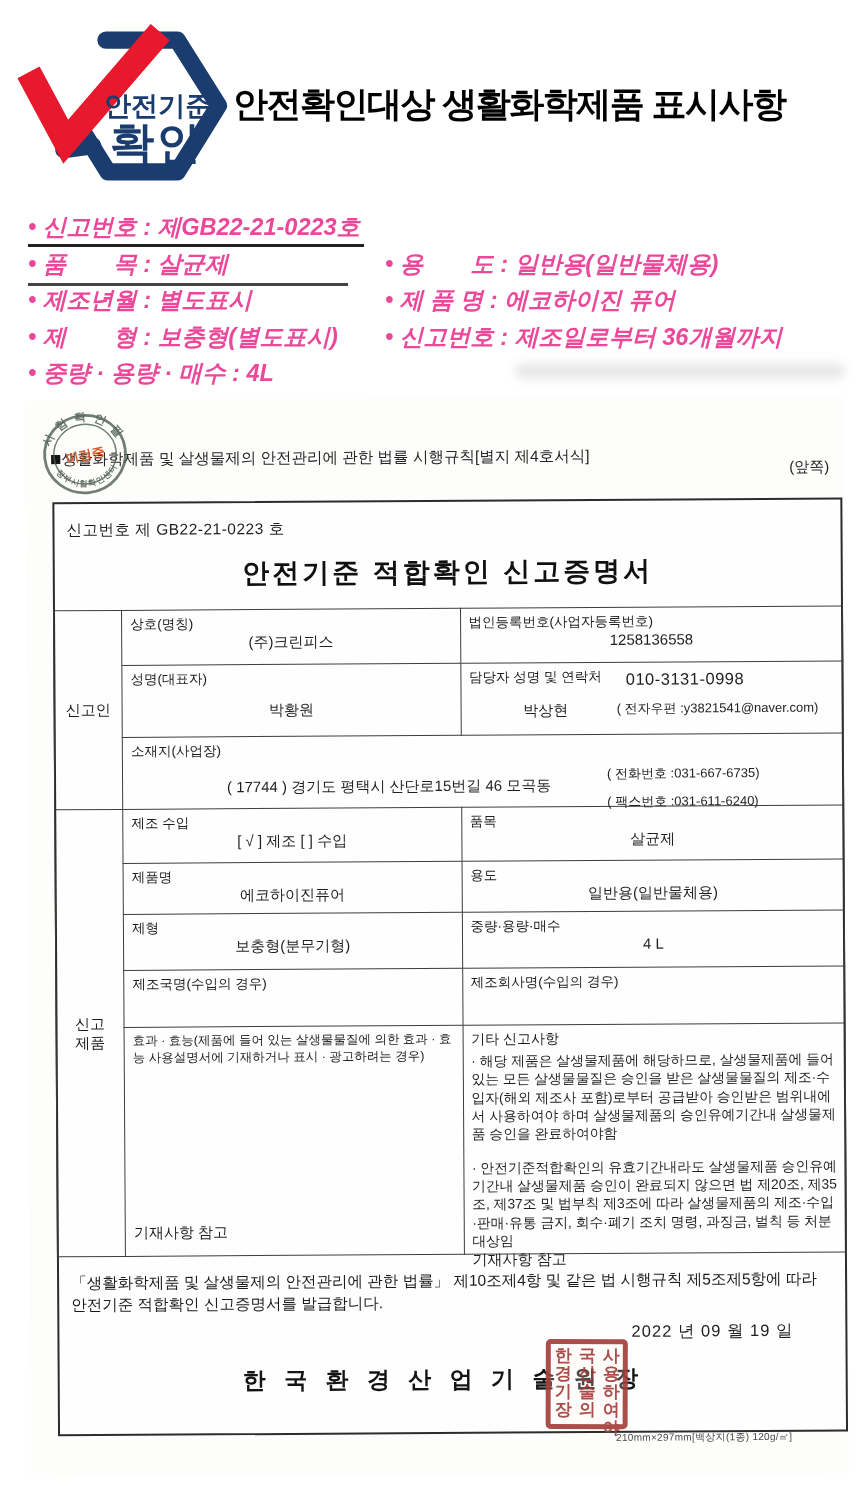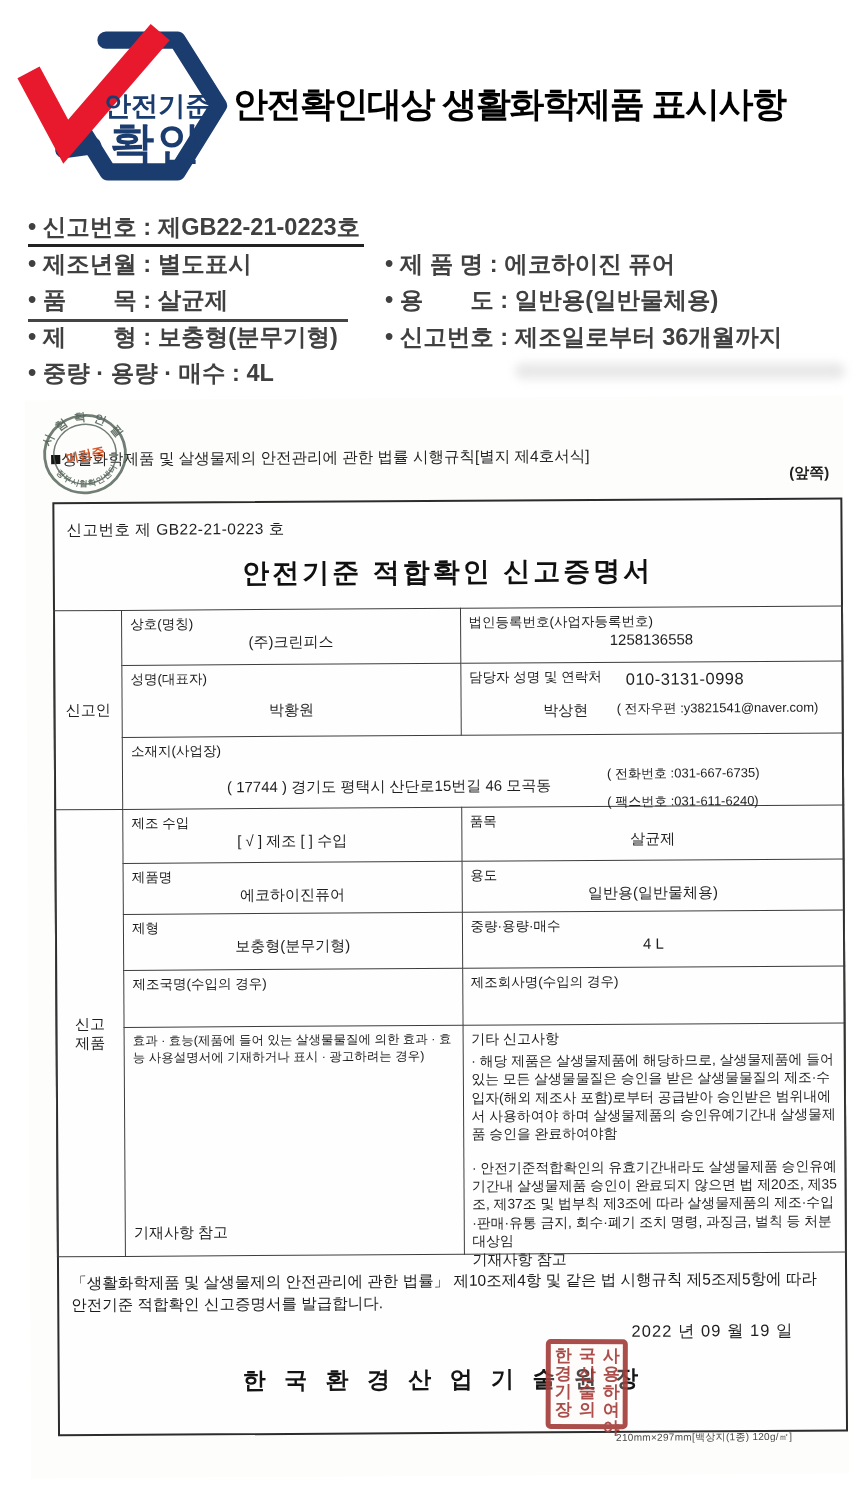--- a/index.html
+++ b/index.html
@@ -6,54 +6,54 @@
   html,body{margin:0;padding:0;background:#fff;}
   .canvas{position:relative;width:860px;height:1486px;background:#ffffff;overflow:hidden;
           font-family:"Liberation Sans","DejaVu Sans",sans-serif;color:#111;}
 
   
   .logo{position:absolute;left:8px;top:10px;width:222px;height:186px;}
   .main-title{position:absolute;left:233px;top:81px;font-size:35px;font-weight:800;
               letter-spacing:-1.5px;color:#000;white-space:nowrap;}
 
   
-  .info-list{position:absolute;left:28px;top:211px;width:818px;font-size:23.5px;font-weight:700;color:#404040;}
+  .info-list{position:absolute;left:28px;top:211px;width:818px;font-size:23.5px;font-weight:700;color:#ec4899;font-style:italic;}
   .info-row{display:flex;align-items:flex-start;height:36.5px;}
   .info-left{width:357px;flex:0 0 357px;}
   .info-item{display:inline-block;white-space:nowrap;}
   .u1{border-bottom:3px solid #222;padding-bottom:1px;padding-right:4px;}
   .u2{border-bottom:3px solid #444;padding-bottom:3px;width:320px;}
 
   
   .smudge{position:absolute;left:515px;top:363px;width:330px;height:16px;background:rgba(150,150,150,.22);
           border-radius:8px;filter:blur(5px);}
   .scan{position:absolute;left:28px;top:398px;width:818px;height:1078px;background:#fdfdfc;
         transform:rotate(-0.35deg);color:#1f1f1f;}
   .form-line{position:absolute;left:25px;top:48px;font-size:15.5px;color:#242424;white-space:nowrap;}
   .sq-ch{font-size:19px;vertical-align:-1px;color:#151515;}
-  .front{position:absolute;right:14px;top:68px;font-size:15px;font-weight:bold;}
+  .front{position:absolute;right:14px;top:62px;font-size:15px;}
 
   .doc-box{position:absolute;left:27px;top:102px;width:786px;height:930px;border:2px solid #2c2c2c;background:#fefefe;}
   .report-no{position:absolute;left:12px;top:16px;font-size:15.5px;letter-spacing:.5px;}
   .doc-title{position:absolute;top:52px;left:0;width:100%;text-align:center;font-size:27px;
              font-weight:700;letter-spacing:3px;color:#101010;}
 
   table.cert{position:absolute;top:106px;left:-2px;width:790px;border-collapse:collapse;table-layout:fixed;}
   table.cert td{border:1.4px solid #3d3d3d;padding:0;vertical-align:top;font-size:15px;}
   .group-cell{vertical-align:middle !important;text-align:center;font-size:16px;white-space:pre-line;line-height:1.3;}
   .cell{box-sizing:border-box;display:flex;flex-direction:column;padding:5px 8px;}
   .lab{font-size:13.5px;text-align:left;color:#1c1c1c;}
   .val{font-size:15px;text-align:center;margin-top:auto;padding-bottom:11px;}
   .ch1{height:54px;} .ch2{height:71px;} .ch3{height:71px;} .ch4{height:53px;}
   .ch5{height:50px;} .ch6{height:55px;} .ch7{height:56px;} .ch8{height:228px;}
 
   .c-top{display:flex;align-items:flex-start;}
   .c-phone{font-size:16.5px;margin-left:24px;letter-spacing:.5px;margin-top:2px;}
   .c-bot{display:flex;justify-content:space-between;margin-top:12px;}
-  .c-person{margin-left:74px;font-size:15px;}
+  .c-person{margin-left:54px;font-size:15px;}
   .c-email{width:218px;font-size:13px;word-break:break-all;line-height:1.3;text-align:left;}
 
   .a-body{display:flex;margin-top:4px;}
   .a-val{flex:1;text-align:center;font-size:15px;padding-top:14px;padding-left:40px;}
   .a-contacts{width:228px;font-size:13px;display:flex;flex-direction:column;gap:10px;padding-top:3px;text-align:left;}
 
   .eff-lab{font-size:12.5px;line-height:1.32;}
   .note{margin-top:auto;padding-bottom:8px;font-size:15px;text-align:left;}
   .etc-lab{font-size:14px;}
   .etc-p{margin:4px 0 0 0;font-size:13.8px;line-height:1.33;text-align:left;}
@@ -83,29 +83,29 @@
     <text x="147" y="147" text-anchor="middle" font-size="44" font-weight="800" letter-spacing="2" fill="#1b3c6e">확인</text>
   </svg>
 
   <div class="main-title">안전확인대상 생활화학제품 표시사항</div>
 
   <div class="info-list">
     <div class="info-row">
       <div class="info-left"><span class="info-item u1">• 신고번호 : 제GB22-21-0223호</span></div>
     </div>
     <div class="info-row">
+      <div class="info-left"><span class="info-item u2">• 품　　목 : 살균제</span></div>
+      <div class="info-right"><span class="info-item">• 용　　도 : 일반용(일반물체용)</span></div>
+    </div>
+    <div class="info-row">
       <div class="info-left"><span class="info-item">• 제조년월 : 별도표시</span></div>
       <div class="info-right"><span class="info-item">• 제 품 명 : 에코하이진 퓨어</span></div>
     </div>
     <div class="info-row">
-      <div class="info-left"><span class="info-item u2">• 품　　목 : 살균제</span></div>
-      <div class="info-right"><span class="info-item">• 용　　도 : 일반용(일반물체용)</span></div>
-    </div>
-    <div class="info-row">
-      <div class="info-left"><span class="info-item">• 제　　형 : 보충형(분무기형)</span></div>
+      <div class="info-left"><span class="info-item">• 제　　형 : 보충형(별도표시)</span></div>
       <div class="info-right"><span class="info-item">• 신고번호 : 제조일로부터 36개월까지</span></div>
     </div>
     <div class="info-row">
       <div class="info-left" style="width:auto"><span class="info-item">• 중량 · 용량 · 매수 : 4L</span></div>
     </div>
   </div>
 
   <div class="smudge"></div>
 
   <div class="scan">

